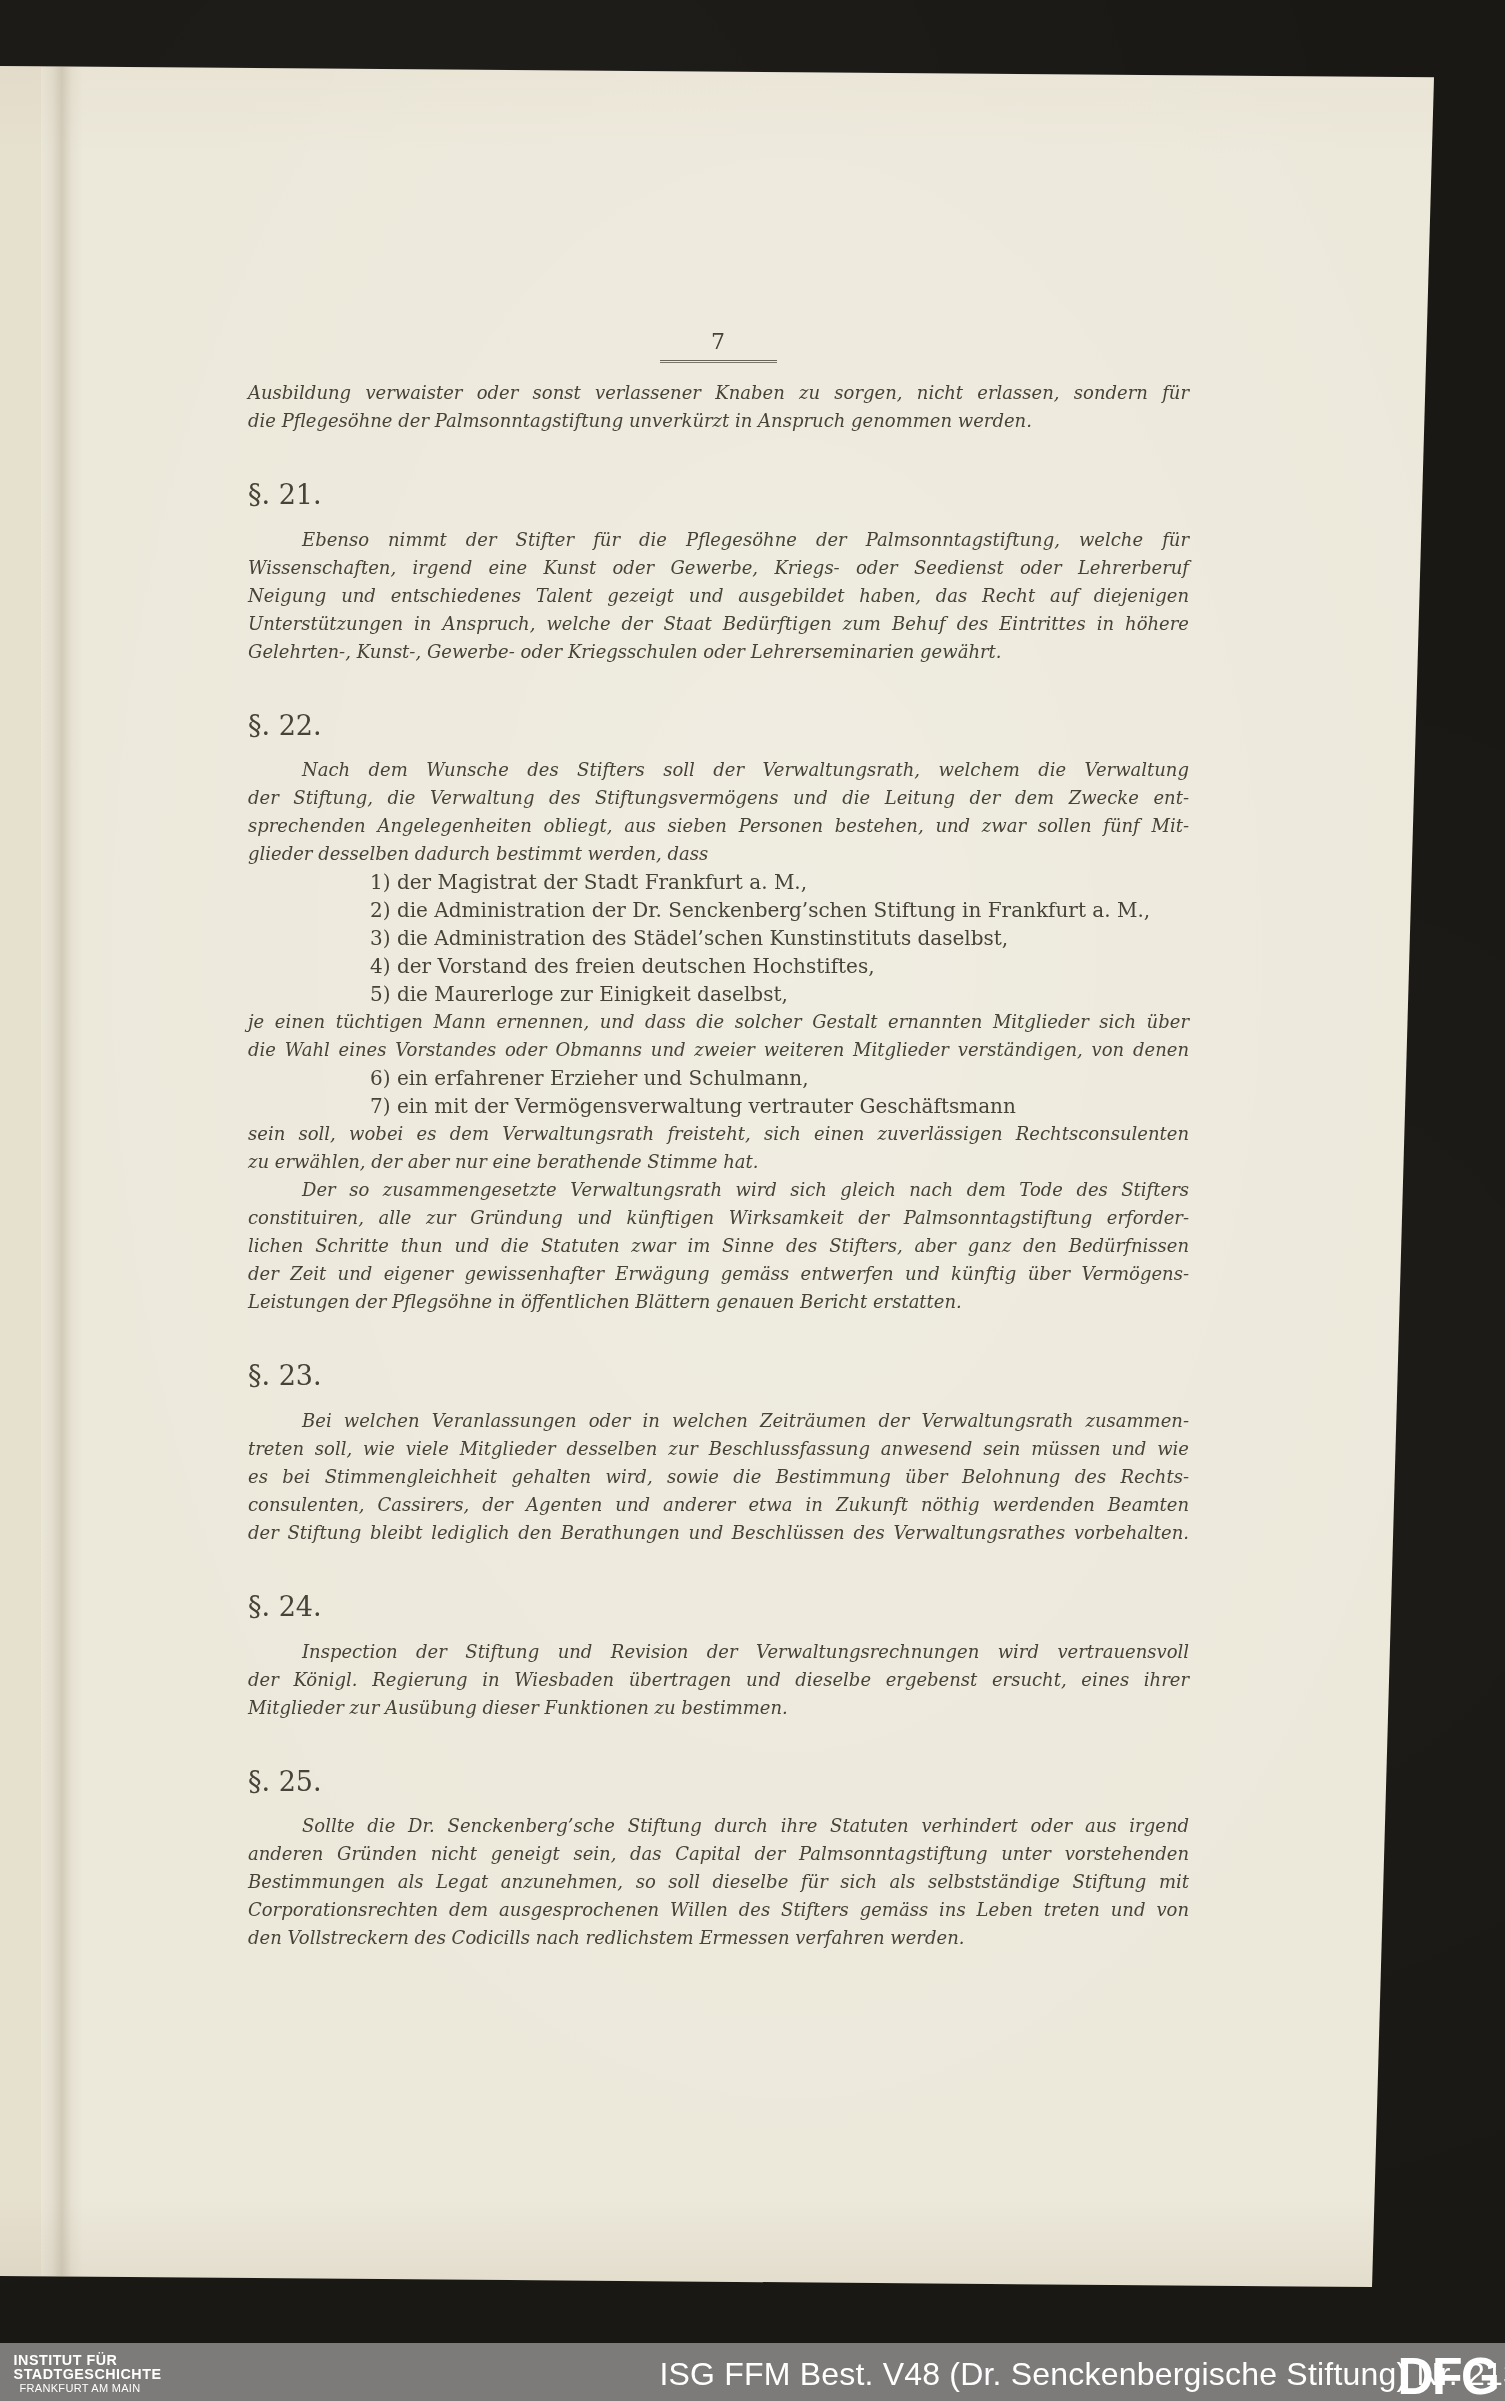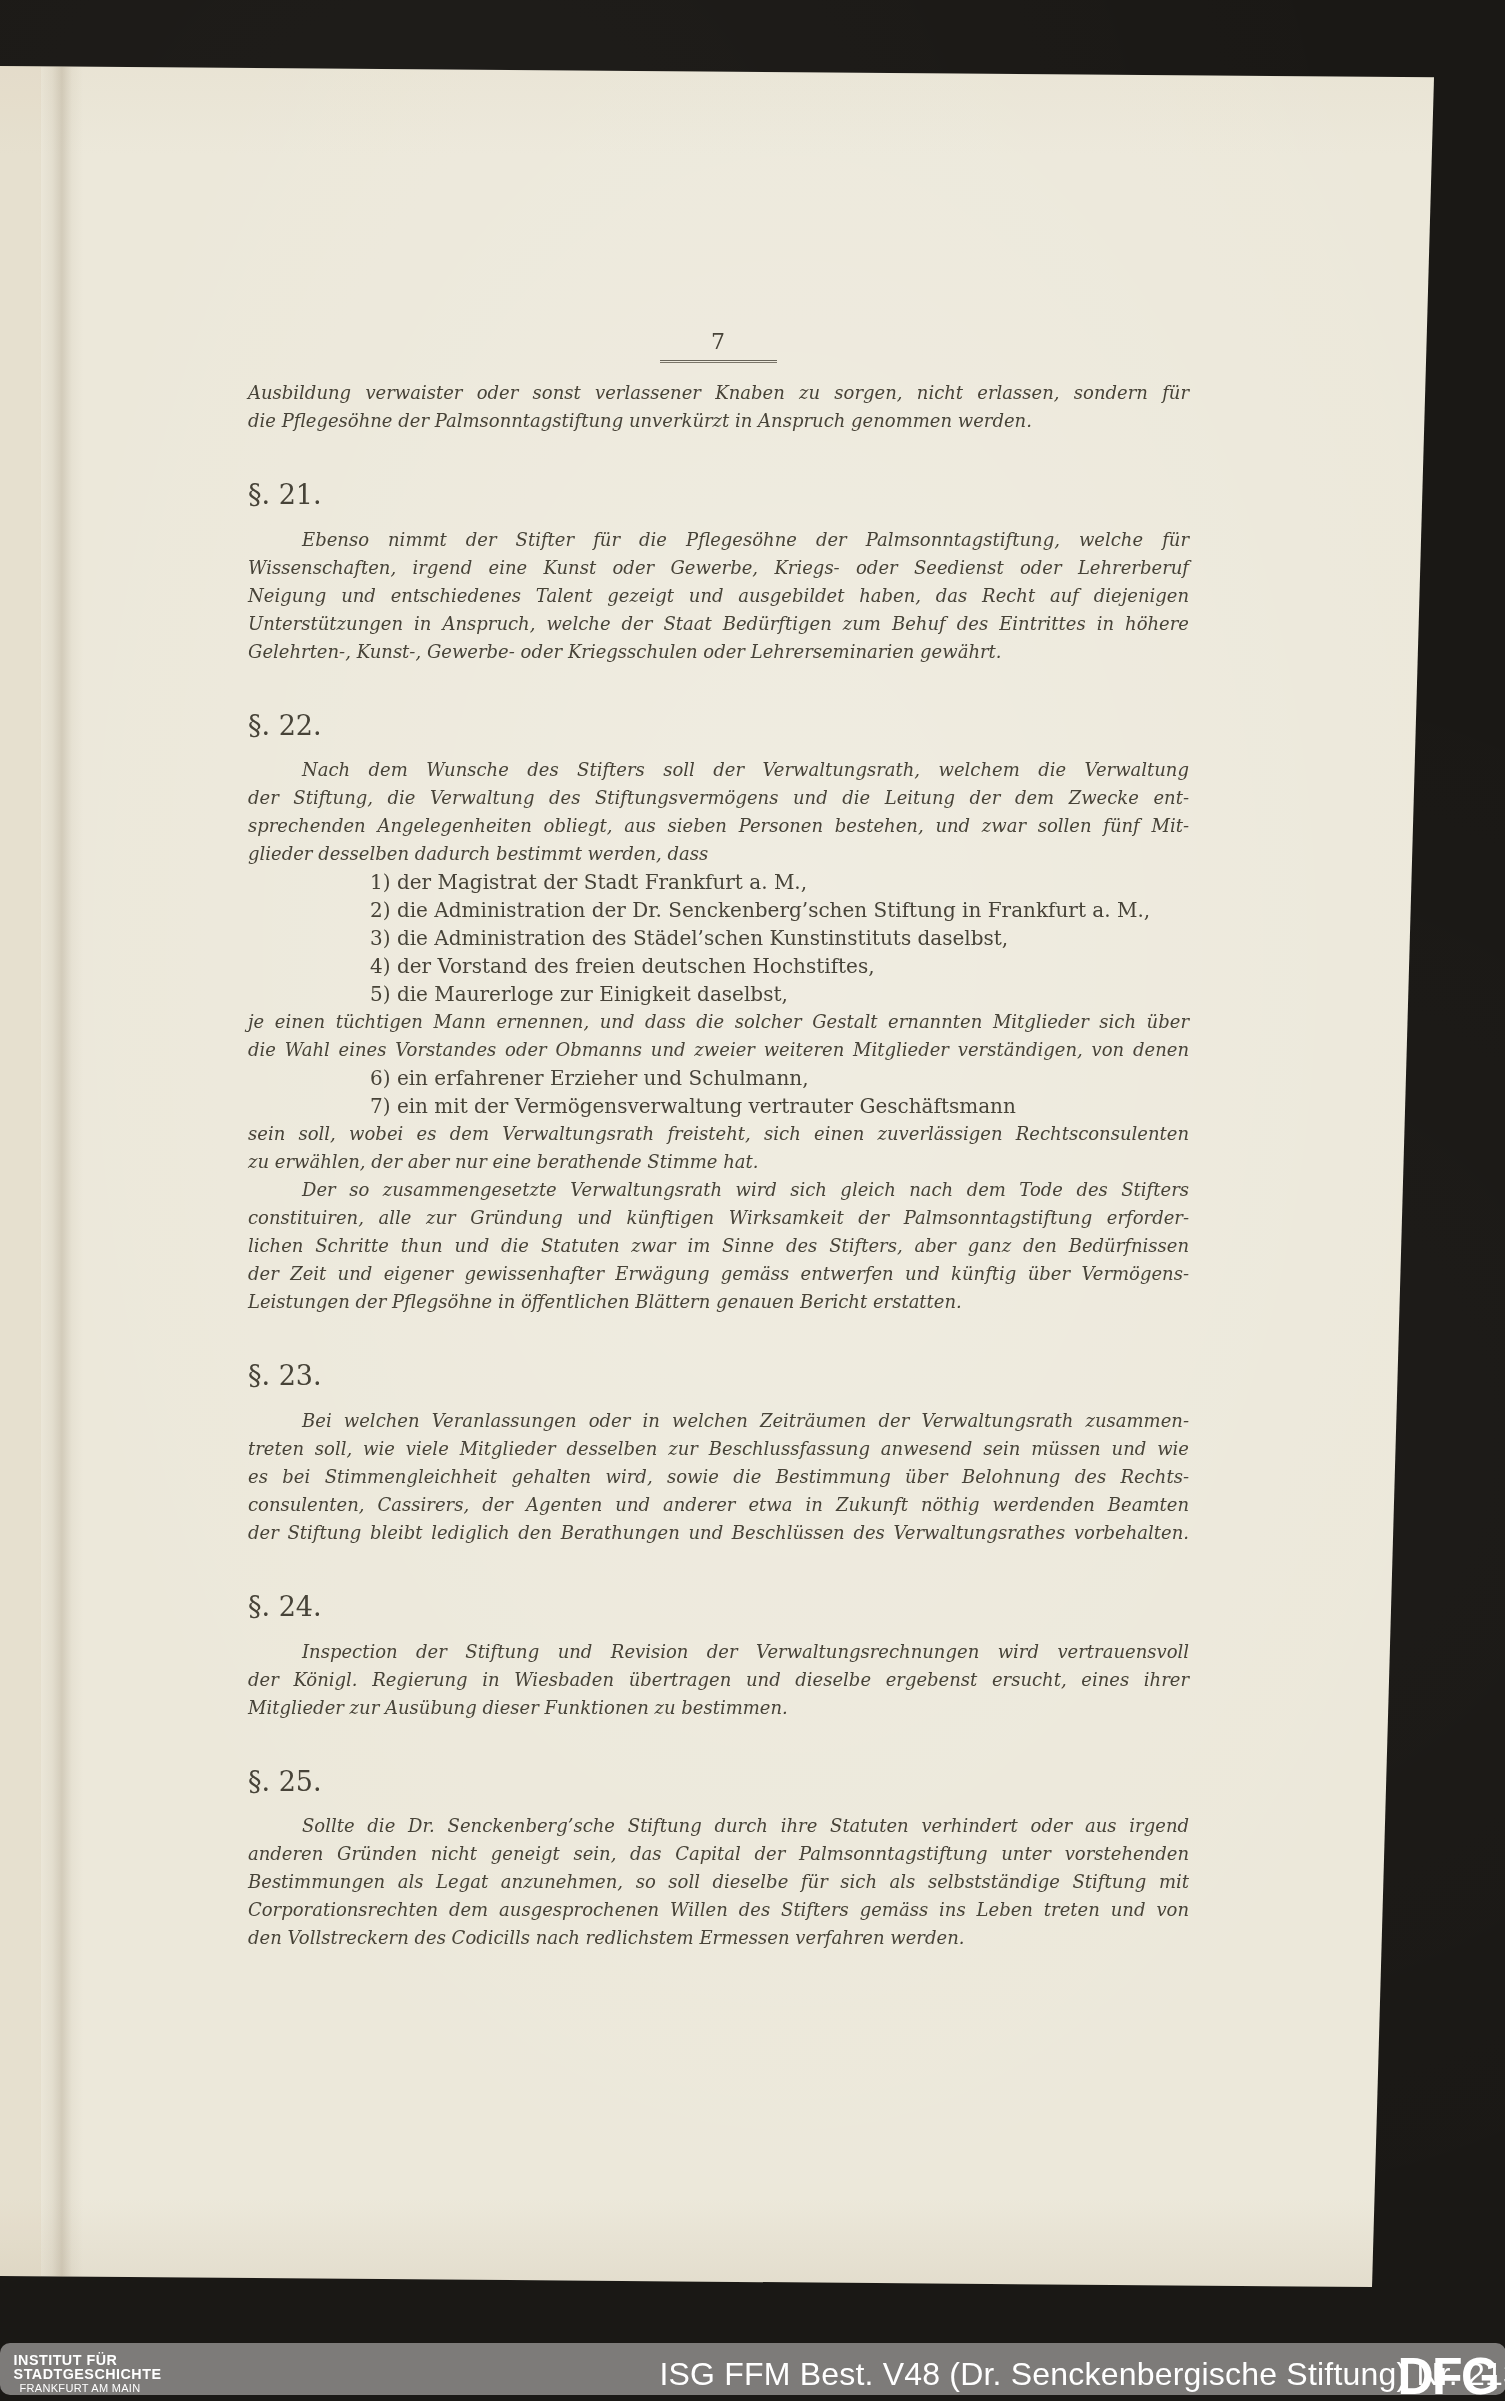--- a/index.html
+++ b/index.html
@@ -54,24 +54,23 @@
   .para{margin:0;}
   .ln{
     font-size:18px;line-height:28px;
     text-align:justify;text-align-last:justify;font-style:italic;
   }
   .ln.indent{text-indent:54px;}
   .ln.last{text-align-last:left;}
   .list .item{font-size:20px;line-height:28px;padding-left:122px;}
   
   .footer{
-    position:absolute;left:0;top:2343px;width:1506px;height:52px;
+    position:absolute;left:0;top:2343px;width:1506px;height:58px;
     background:#7d7b79;color:#ffffff;
     font-family:"Liberation Sans", sans-serif;
-    border-radius:10px;
   }
   .inst{position:absolute;left:13.6px;top:9.8px;line-height:1;}
   .inst-l1,.inst-l2{font-size:14.3px;font-weight:bold;letter-spacing:0.5px;line-height:14.3px;}
   .inst-l3{font-size:11px;font-weight:normal;letter-spacing:0.3px;line-height:13.6px;margin-top:0.8px;padding-left:6px;}
   .caption{
     position:absolute;left:15px;top:12.8px;width:100%;
     text-align:right;font-size:32px;letter-spacing:0.2px;
   }
   .dfg{
     position:absolute;right:7.5px;top:3px;

